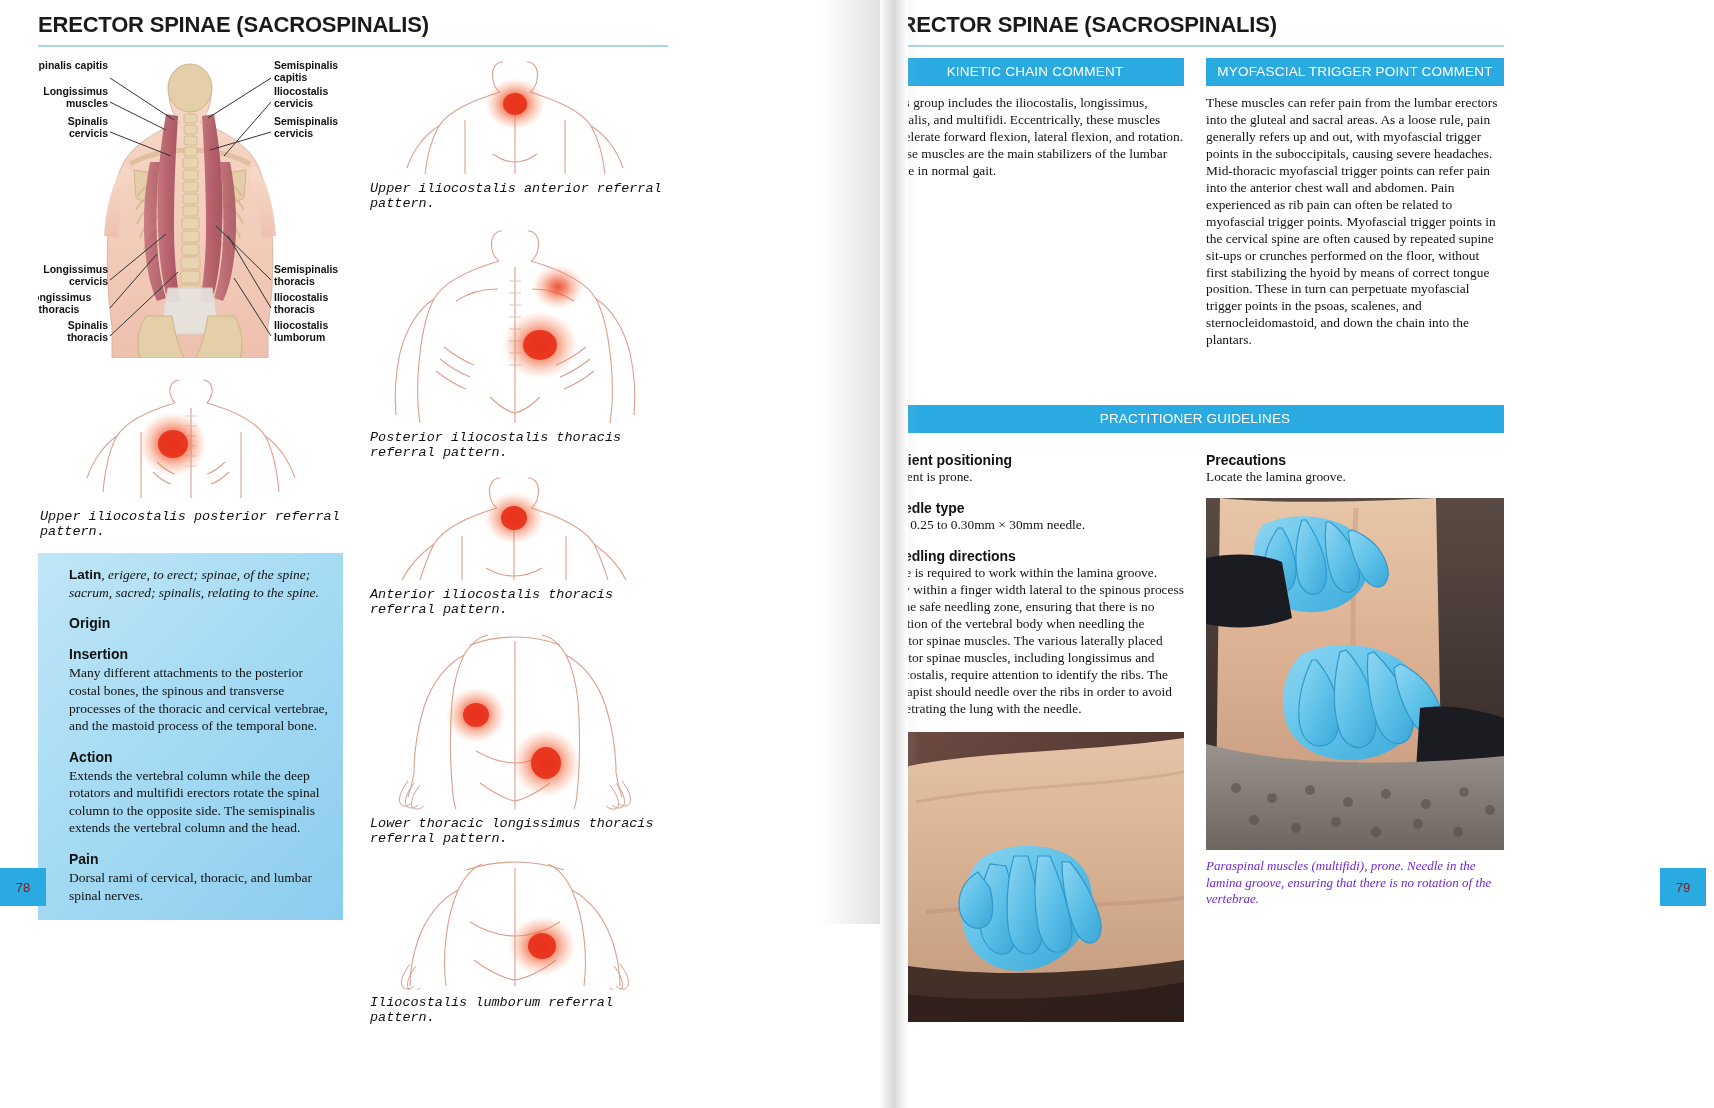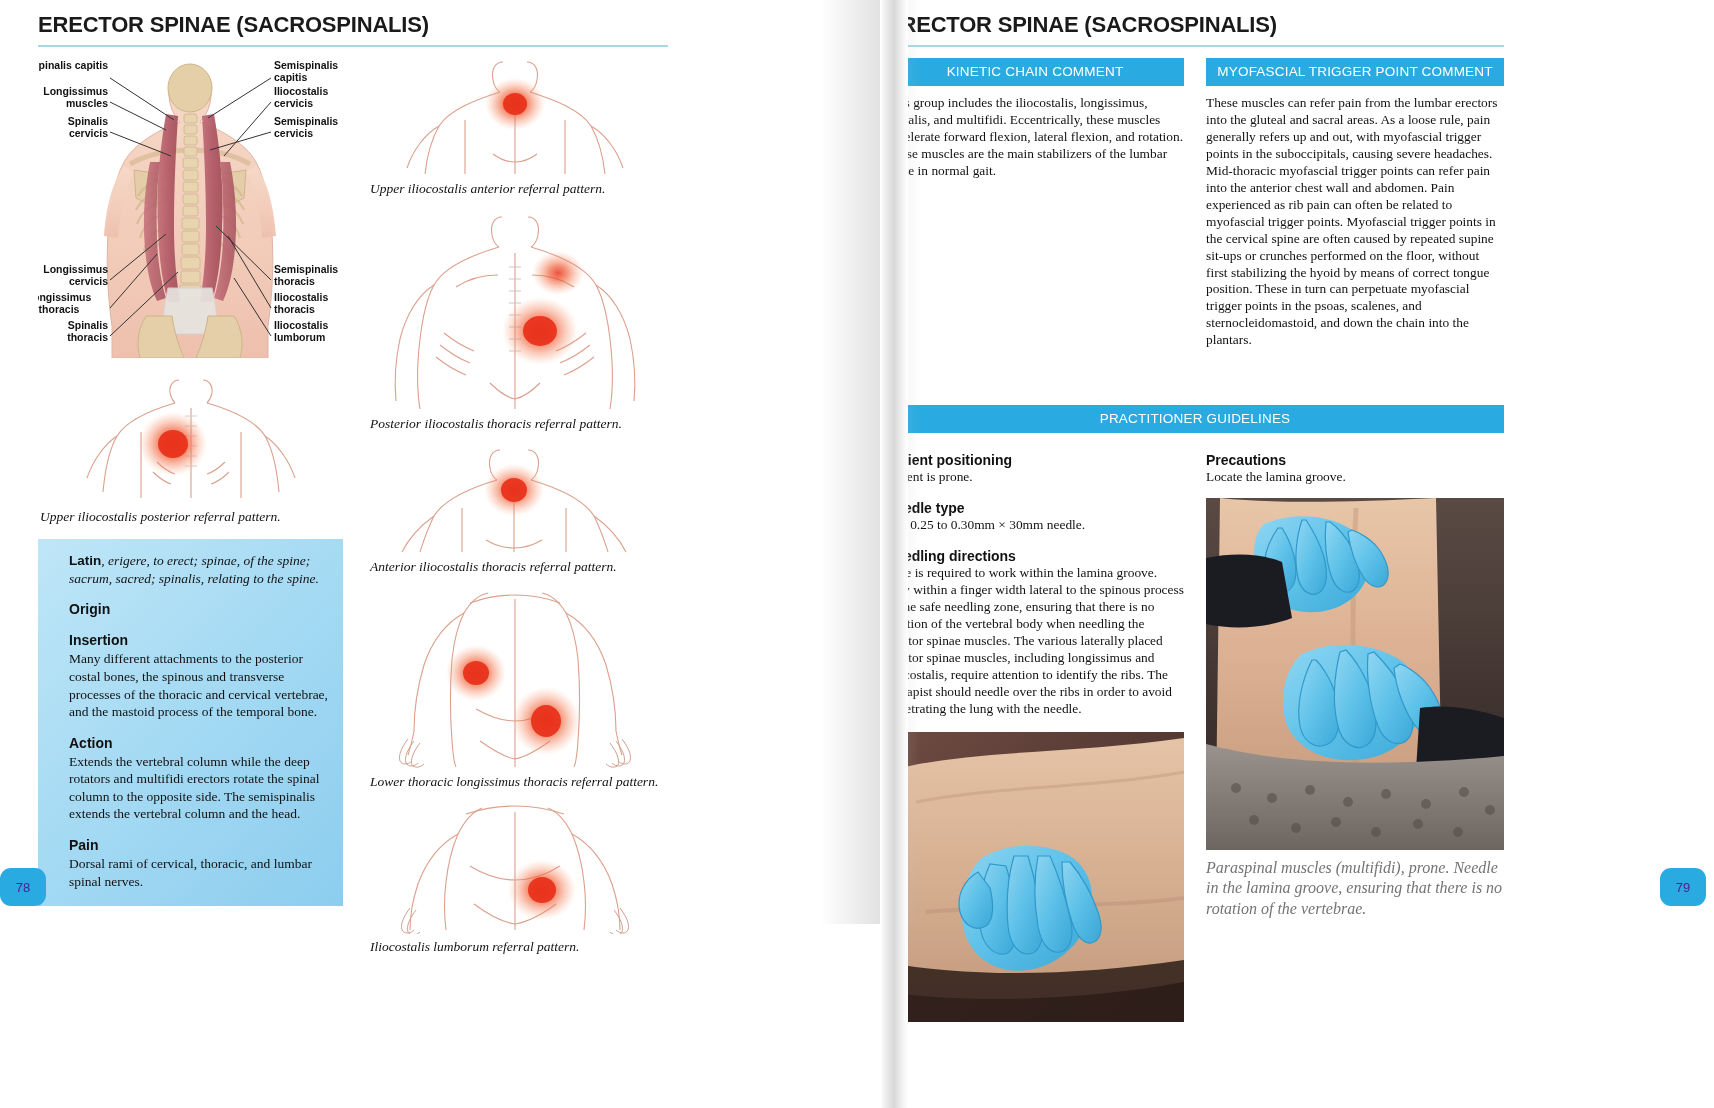--- a/index.html
+++ b/index.html
@@ -56,21 +56,21 @@
   }
   .anat-label {
     position:absolute; font-family:"Liberation Sans", sans-serif;
     font-size:10.5px; font-weight:bold; color:#111; line-height:1.12;
   }
   .anat-label.r { text-align:left; }
   .anat-label.l { text-align:right; }
 
   
   .fig-caption {
-    font-family:Liberation Serif, serif; font-style:italic;
+    font-family:Liberation Mono, monospace; font-style:italic;
     font-size:13.5px; color:#111; margin:5px 0 14px 8px;
   }
 
   
   .fig { position:relative; width:305px; background:#fff; }
   .torso { display:block; margin:0 auto; }
 
   
   .infobox {
     background:linear-gradient(135deg,#bfe6f7 0%,#a9dcf4 40%,#8ccdee 100%);
@@ -81,23 +81,23 @@
     font-family:"Liberation Sans", sans-serif;
     font-size:14px; font-weight:bold; margin:13px 0 1px 0; color:#111;
   }
   .infobox p { margin:0; }
   .infobox .latin-lead { font-family:"Liberation Sans", sans-serif; font-weight:bold; }
   .infobox em { font-style:italic; }
 
   
   .folio {
     position:absolute; bottom:18px;
-    width:46px; height:38px; background:#29ABE2; color:#4c1d95;
+    width:46px; height:38px; background:#29ABE2; color:#7f1d1d;
     font-family:"Liberation Sans", sans-serif; font-size:13px;
-    display:flex; align-items:center; justify-content:center;border-radius:11px;
+    display:flex; align-items:center; justify-content:center;
   }
   .folio-left  { left:0; }
   .folio-right { right:8px; }
 
   
   .r-inner { position:absolute; left:6px; top:58px; width:618px; }
   .r-row { display:flex; gap:22px; }
   .r-col { width:298px; }
 
   .band {
@@ -115,22 +115,22 @@
   .sub-h {
     font-family:"Liberation Sans", sans-serif;
     font-weight:bold; font-size:14px; color:#111;
     margin:14px 0 1px 0;
   }
   .sub-h.first { margin-top:9px; }
   .sub-p { font-size:13.4px; line-height:1.265; color:#111; margin:0; }
 
   .photo { width:100%; display:block; border:0; }
   .photo-caption {
-    font-style:italic; font-size:16px; line-height:1.26;
-    margin-top:8px; color:#737373;
+    font-style:italic; font-size:13px; line-height:1.26;
+    margin-top:8px; color:#6d28d9;
   }
 </style>
 </head>
 <body>
 
 <div class="spread">
 
   <div class="page page-left">
 
     <div class="title-wrap-left">

